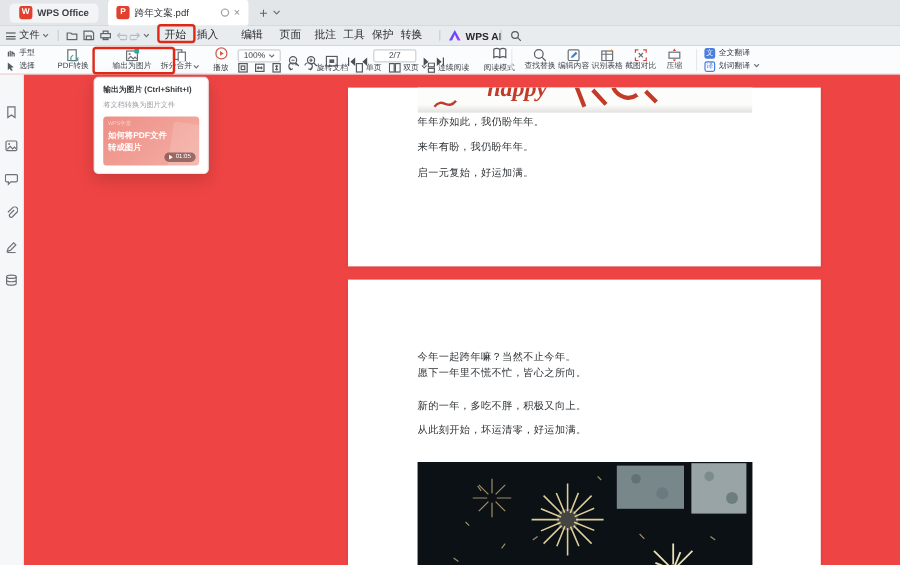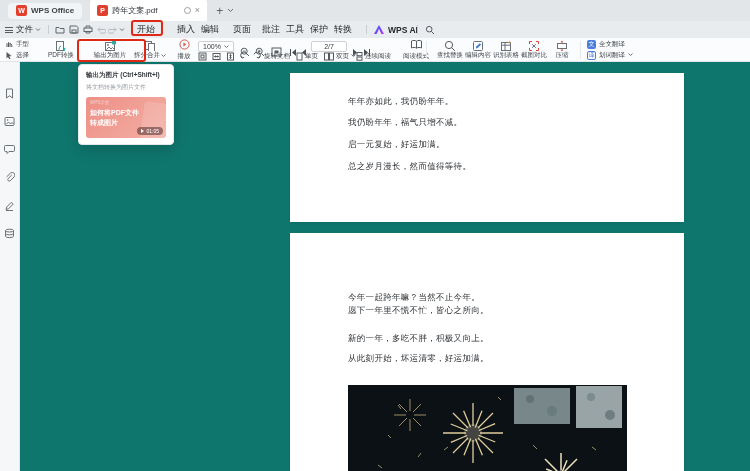--- a/index.html
+++ b/index.html
@@ -1,17 +1,17 @@
 <!DOCTYPE html>
 <html><head>
 <meta charset="utf-8">
 <style>
   * { margin:0; padding:0; box-sizing:border-box; }
   html,body { width:750px; height:471px; overflow:hidden; }
-  #app { position:relative; width:750px; height:471px; background:#0f766e;
+  #app { position:relative; width:750px; height:471px; background:#ef4444;
          font-family:"Liberation Sans",sans-serif; overflow:hidden; }
 
   
   #titlebar { position:absolute; left:0; top:0; width:750px; height:21px; background:#e3e6e9;
               display:flex; align-items:center; }
   .home-tab { display:flex; align-items:center; gap:4px; margin-left:8px; height:16px;
               padding:0 8px; background:rgba(255,255,255,.55); border-radius:4px; }
   .sq-logo { width:11px; height:11px; border-radius:2px; background:#e2402f; color:#fff;
              font-size:7px; font-weight:bold; display:flex; align-items:center; justify-content:center; }
   .app-name { font-size:8px; font-weight:bold; color:#3c4145; white-space:nowrap; }
@@ -153,21 +153,21 @@
           <path d="M6 2.5l2 2-2 2" stroke="#b4bac0" fill="none"></path>
         </svg>
     </div>
     <div class="mb" style="left:119px">
       <svg width="6" height="4">
           <path d="M1 0.5l2 2 2-2" stroke="#6a6f74" fill="none"></path>
         </svg>
     </div>
 
     <div class="mb menu-item" style="left:137px">开始</div>
-    <div class="mb menu-item" style="left:177px">插入</div>
+    <div class="mb menu-item" style="left:164px">插入</div>
     <div class="mb menu-item" style="left:201px">编辑</div>
     <div class="mb menu-item" style="left:233px">页面</div>
     <div class="mb menu-item" style="left:262px">批注</div>
     <div class="mb menu-item" style="left:286px">工具</div>
     <div class="mb menu-item" style="left:310px">保护</div>
     <div class="mb menu-item" style="left:334px">转换</div>
 
     <div class="msep" style="left:366px"></div>
     <div class="mb" style="left:374px">
       <div class="ai-logo"></div>
@@ -465,24 +465,31 @@
       <svg width="11" height="11">
           <ellipse cx="5.5" cy="2.6" rx="4" ry="1.4" stroke="#6d7276" fill="none"></ellipse>
           <path d="M1.5 2.6v2.8c0 .8 1.8 1.4 4 1.4s4-.6 4-1.4V2.6M1.5 5.4v2.8c0 .8 1.8 1.4 4 1.4s4-.6 4-1.4V5.4" stroke="#6d7276" fill="none"></path>
         </svg>
     </div>
   </div>
 
   <div id="content">
 
     <div id="page1" class="page">
+      <div class="p1img">
+        <span class="happy-script">happy</span>
+        <svg width="279" height="21" style="position:absolute;left:0;top:0">
+          <path d="M14 16c7-9 11 4 18-5" stroke="#c23a28" stroke-width="2" fill="none"></path>
+          <path d="M132 -2l7 18M146 2l11 12M163 0c4 8 13 11 20 6M190 3l9 9" stroke="#c23a28" stroke-width="3.5" fill="none"></path>
+        </svg>
+        <div class="cake-shadow"></div>
+      </div>
       <div class="docline" style="top:23px">年年亦如此，我仍盼年年。</div>
-      <div class="docline" style="top:44px">我仍盼年年，福气只增不减。</div>
+      <div class="docline" style="top:44px">来年有盼，我仍盼年年。</div>
       <div class="docline" style="top:66px">启一元复始，好运加满。</div>
-      <div class="docline" style="top:88px">总之岁月漫长，然而值得等待。</div>
     </div>
 
     <div id="page2" class="page">
       <div class="docline" style="top:59px">今年一起跨年嘛？当然不止今年。</div>
       <div class="docline" style="top:72px">愿下一年里不慌不忙，皆心之所向。</div>
       <div class="docline" style="top:120px">从此刻开始，坏运清零，好运加满。</div>
       <div class="docline" style="top:100px">新的一年，多吃不胖，积极又向上。</div>
 
       <div class="fireworks">
         <svg width="279" height="110" viewBox="0 0 279 110">

